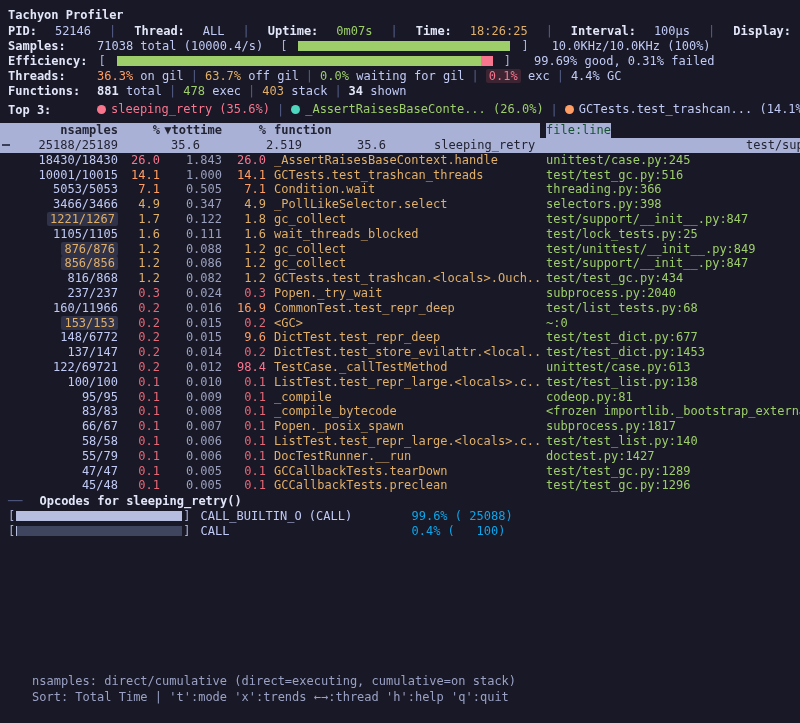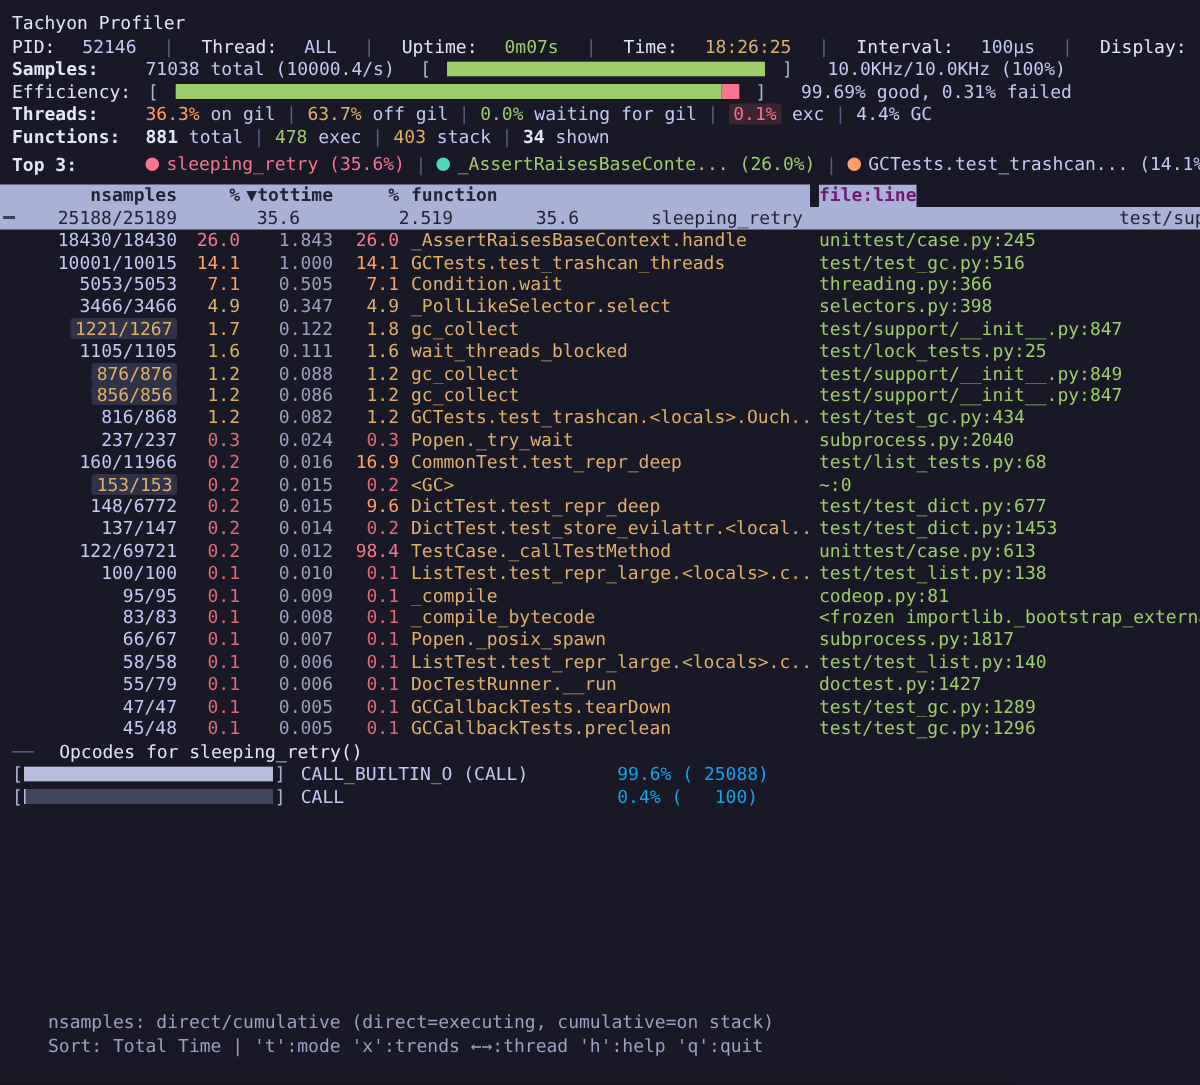--- a/index.html
+++ b/index.html
@@ -1,20 +1,20 @@
 <!DOCTYPE html>
 <html><head>
 <meta charset="utf-8">
 <style>
   html,body{margin:0;padding:0;background:#101018;}
   .screen{position:relative;width:800px;height:723px;background:#181826;overflow:hidden;
           font-family:"DejaVu Sans Mono",monospace;font-size:12px;color:#c0caf5;}
   .line{height:15px;line-height:15px;padding-left:8px;white-space:pre;}
   .lf{display:flex;align-items:center;height:15px;padding-left:8px;white-space:pre;gap:11px;}
-  .b{font-weight:normal;color:#e2e6f8;}
+  .b{font-weight:bold;color:#e2e6f8;}
   .title{padding-top:0;}
   .pad-top{height:8px;}
   .dim{color:#565f89;}
   .sep{color:#565f89;margin:0 7px;}
   .sp{margin-left:7px;}
   .lbl{display:inline-block;width:78px;font-weight:bold;color:#e2e6f8;flex:none;}
   .ml12{margin-left:12px;}
   .ml6{margin-left:6px;}
   .cl-red{color:#f7768e;}
   .cl-pink{color:#e46876;}
@@ -40,21 +40,21 @@
   .thead{height:15px;line-height:15px;}
   .trow{height:14.8px;line-height:14.8px;}
   .cell{white-space:pre;overflow:hidden;}
   .c-ns{width:118px;text-align:right;color:#c0caf5;}
   .c-p1{width:42px;text-align:right;}
   .c-tt{width:62px;text-align:right;color:#9aa0bd;}
   .c-p2{width:44px;text-align:right;}
   .c-fn{width:274px;padding-left:8px;box-sizing:border-box;text-align:left;color:#e0af68;}
   .c-file{flex:1;padding-left:6px;text-align:left;color:#9ece6a;}
   .thead .hd{background:#aab1d6;color:#232433;font-weight:bold;}
-  .hd-chip{background:#aab1d6;color:#701a75;font-weight:bold;display:inline-block;}
+  .hd-chip{background:#aab1d6;color:#14532d;font-weight:normal;display:inline-block;}
   .trow.selected{background:#aab1d6;gap:40px;}
   .trow.selected .cell,.trow.selected .cell *{color:#232433 !important;background:transparent;}
   .trow.selected::after{content:"";position:absolute;left:2px;top:6px;width:8px;height:2px;background:#3a3f58;}
   .boxed{background:#2f3248;color:#e0af68;padding:0 3px;border-radius:2px;}
   
   .medal{display:inline-block;width:9px;height:9px;border-radius:50%;margin-right:5px;vertical-align:middle;}
   .top3-entry{display:inline-flex;align-items:center;}
   
   .op-row{display:flex;align-items:center;height:15px;padding-left:8px;white-space:pre;}
   .op-bar{width:166px;height:10px;background:#3f455e;position:relative;overflow:hidden;display:inline-block;margin:0 1px;}
@@ -176,21 +176,21 @@
         <div class="cell c-p2 cl-yellow">1.6</div>
         <div class="cell c-fn">wait_threads_blocked</div>
         <div class="cell c-file">test/lock_tests.py:25</div>
       </div>
       <div class="trow">
         <div class="cell c-ns"><span class="boxed">876/876</span></div>
         <div class="cell c-p1 cl-yellow">1.2</div>
         <div class="cell c-tt">0.088</div>
         <div class="cell c-p2 cl-yellow">1.2</div>
         <div class="cell c-fn">gc_collect</div>
-        <div class="cell c-file">test/support/__init__.py:849</div>
+        <div class="cell c-file">test/unittest/__init__.py:849</div>
       </div>
       <div class="trow">
         <div class="cell c-ns"><span class="boxed">856/856</span></div>
         <div class="cell c-p1 cl-yellow">1.2</div>
         <div class="cell c-tt">0.086</div>
         <div class="cell c-p2 cl-yellow">1.2</div>
         <div class="cell c-fn">gc_collect</div>
         <div class="cell c-file">test/support/__init__.py:847</div>
       </div>
       <div class="trow">

